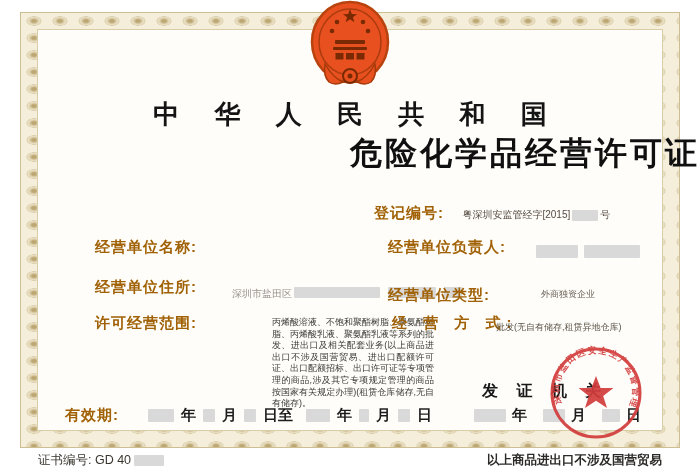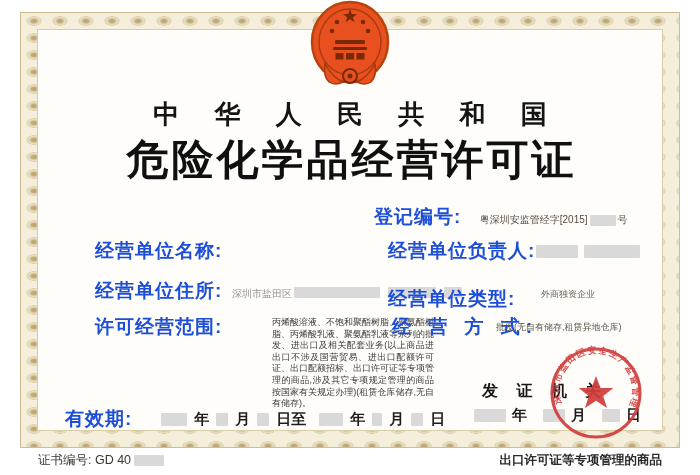--- a/index.html
+++ b/index.html
@@ -20,24 +20,24 @@
   .frame-inner{
     position:absolute;left:16px;top:16px;right:16px;bottom:16px;
     background:#fefdf9;border:1px solid #d9cda6;
   }
   .emblem{position:absolute;left:305px;top:0px;width:90px;height:88px;z-index:3;}
   .country{
     position:absolute;top:97px;left:0;right:0;text-align:center;z-index:2;
     font-size:26px;font-weight:bold;letter-spacing:14px;color:#141414;text-indent:14px;
   }
   .main-title{
-    position:absolute;top:132px;left:0;right:0;text-align:center;z-index:2;
-    font-size:42px;font-weight:bold;letter-spacing:3px;color:#101010;text-indent:3px;
+    position:absolute;top:132px;left:0;right:0;text-align:right;z-index:2;
+    font-size:32px;font-weight:bold;letter-spacing:3px;color:#101010;text-indent:3px;
   }
-  .label{font-weight:bold;font-size:19px;color:#1d4ed8;letter-spacing:1px;white-space:nowrap;}
+  .label{font-weight:bold;font-size:15px;color:#a16207;letter-spacing:1px;white-space:nowrap;}
   .abs{position:absolute;z-index:2;}
   .redact{display:inline-block;background:#d9d9d9;border-radius:1px;vertical-align:middle;}
   .smallval{font-size:10px;color:#554a41;white-space:nowrap;}
   .tinyval{font-size:9px;color:#6b6258;white-space:nowrap;}
   .faintval{font-size:10px;color:#98918a;white-space:nowrap;}
   .scope-text{
     width:162px;font-size:9px;line-height:11.6px;color:#3d3a35;text-align:justify;margin-left:40px;
   }
   .authority{font-size:16px;font-weight:bold;letter-spacing:7px;white-space:nowrap;color:#181818;}
   .seal{position:absolute;left:548px;top:345px;width:96px;height:96px;z-index:4;opacity:0.92;}
@@ -148,15 +148,15 @@
     <span>年</span>
     <span class="redact" style="width:10px;height:13px;"></span>
     <span>月</span>
     <span class="redact" style="width:12px;height:13px;"></span>
     <span>日</span>
   </div>
 
   <div class="footer-left">
     <span>证书编号: GD 40</span><span class="redact" style="width:30px;height:11px;margin-left:3px;"></span>
   </div>
-  <div class="footer-right">出口许可证等专项管理的商品</div>
+  <div class="footer-right">以上商品进出口不涉及国营贸易</div>
 
 </div>
 
 </body></html>

